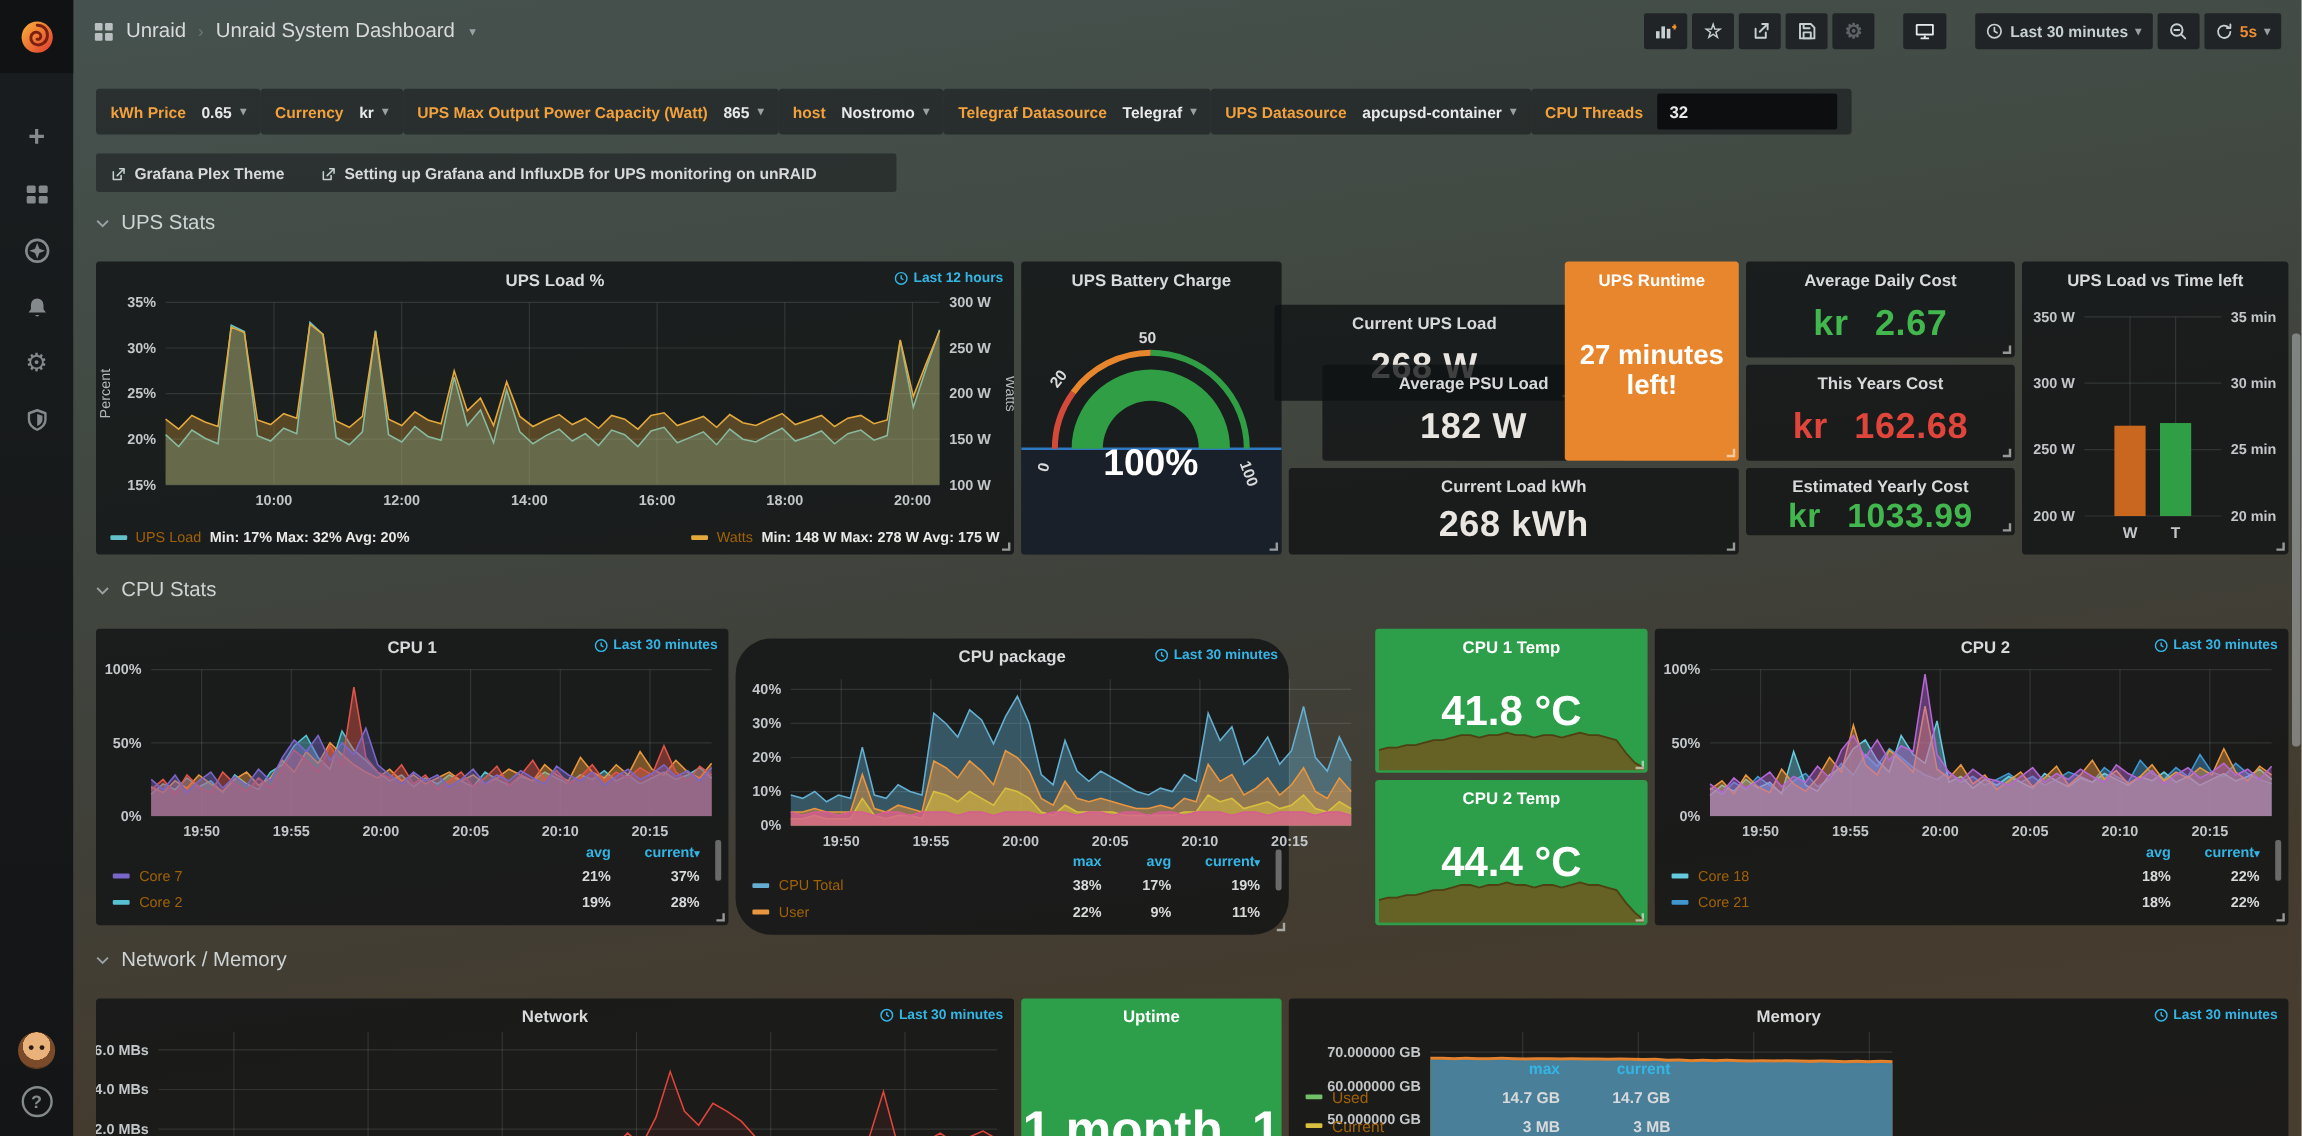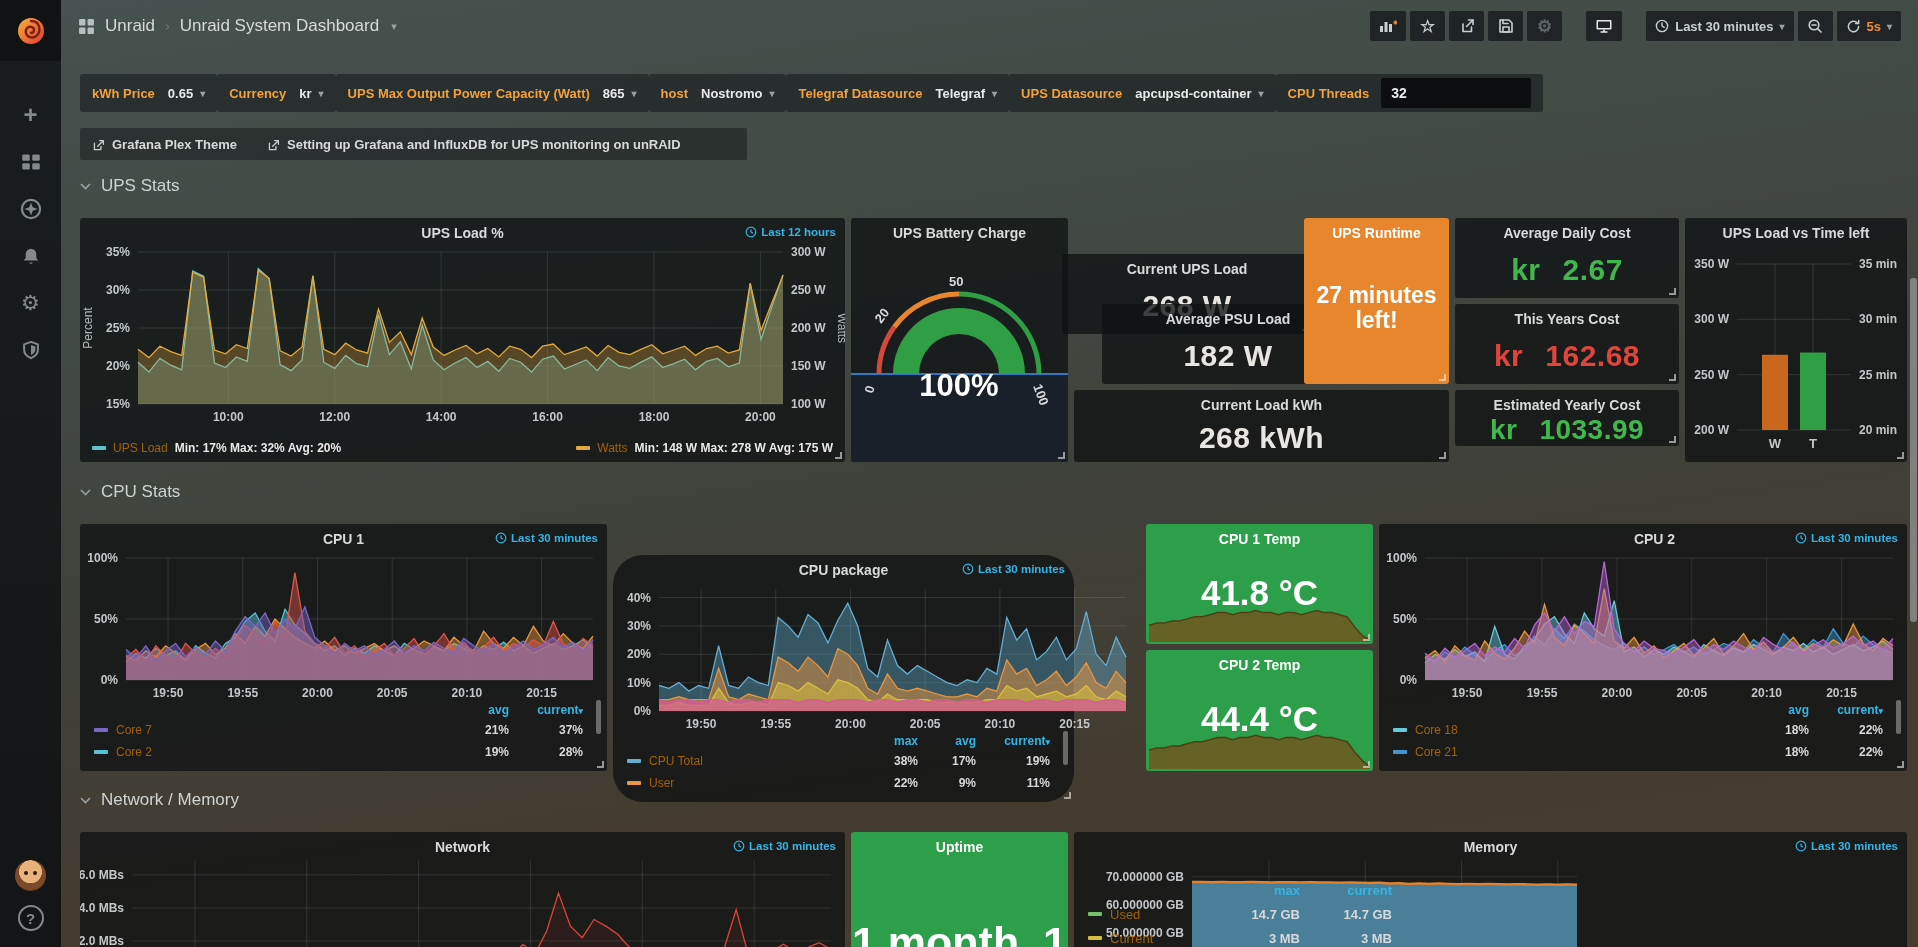--- a/index.html
+++ b/index.html
@@ -522,21 +522,21 @@
       <i class="marker" style="background:#56c2d1"></i>
         <span class="lname">Core 2</span>
       <span class="num">19%</span>
         <span class="num">28%</span>
     </div>
     <div class="legend-scroll"></div>
   </div>
 <span class="corner"></span>
   </div>
 
-<div class="panel" style="left:613px;top:555px;width:461px;height:247px;border-radius:30px;">
+<div class="panel" style="left:613px;top:532px;width:461px;height:247px;border-radius:30px;">
   <div class="panel-header">
     <span class="panel-title">CPU package</span>
     <span class="panel-timerange">
       <svg width="12" height="12" viewBox="0 0 16 16">
           <circle cx="8" cy="8" r="6.4" fill="none" stroke="#33b5e5" stroke-width="1.6"></circle>
           <path d="M8 4.5V8l2.5 1.5" fill="none" stroke="#33b5e5" stroke-width="1.6"></path>
         </svg>
       <span>Last 30 minutes</span>
     </span>
   </div>

